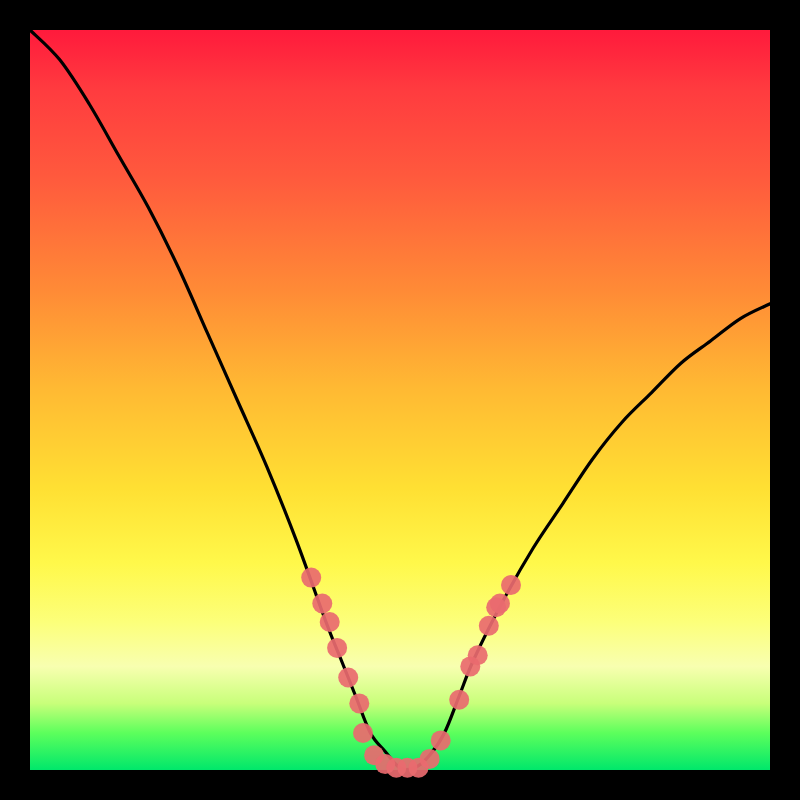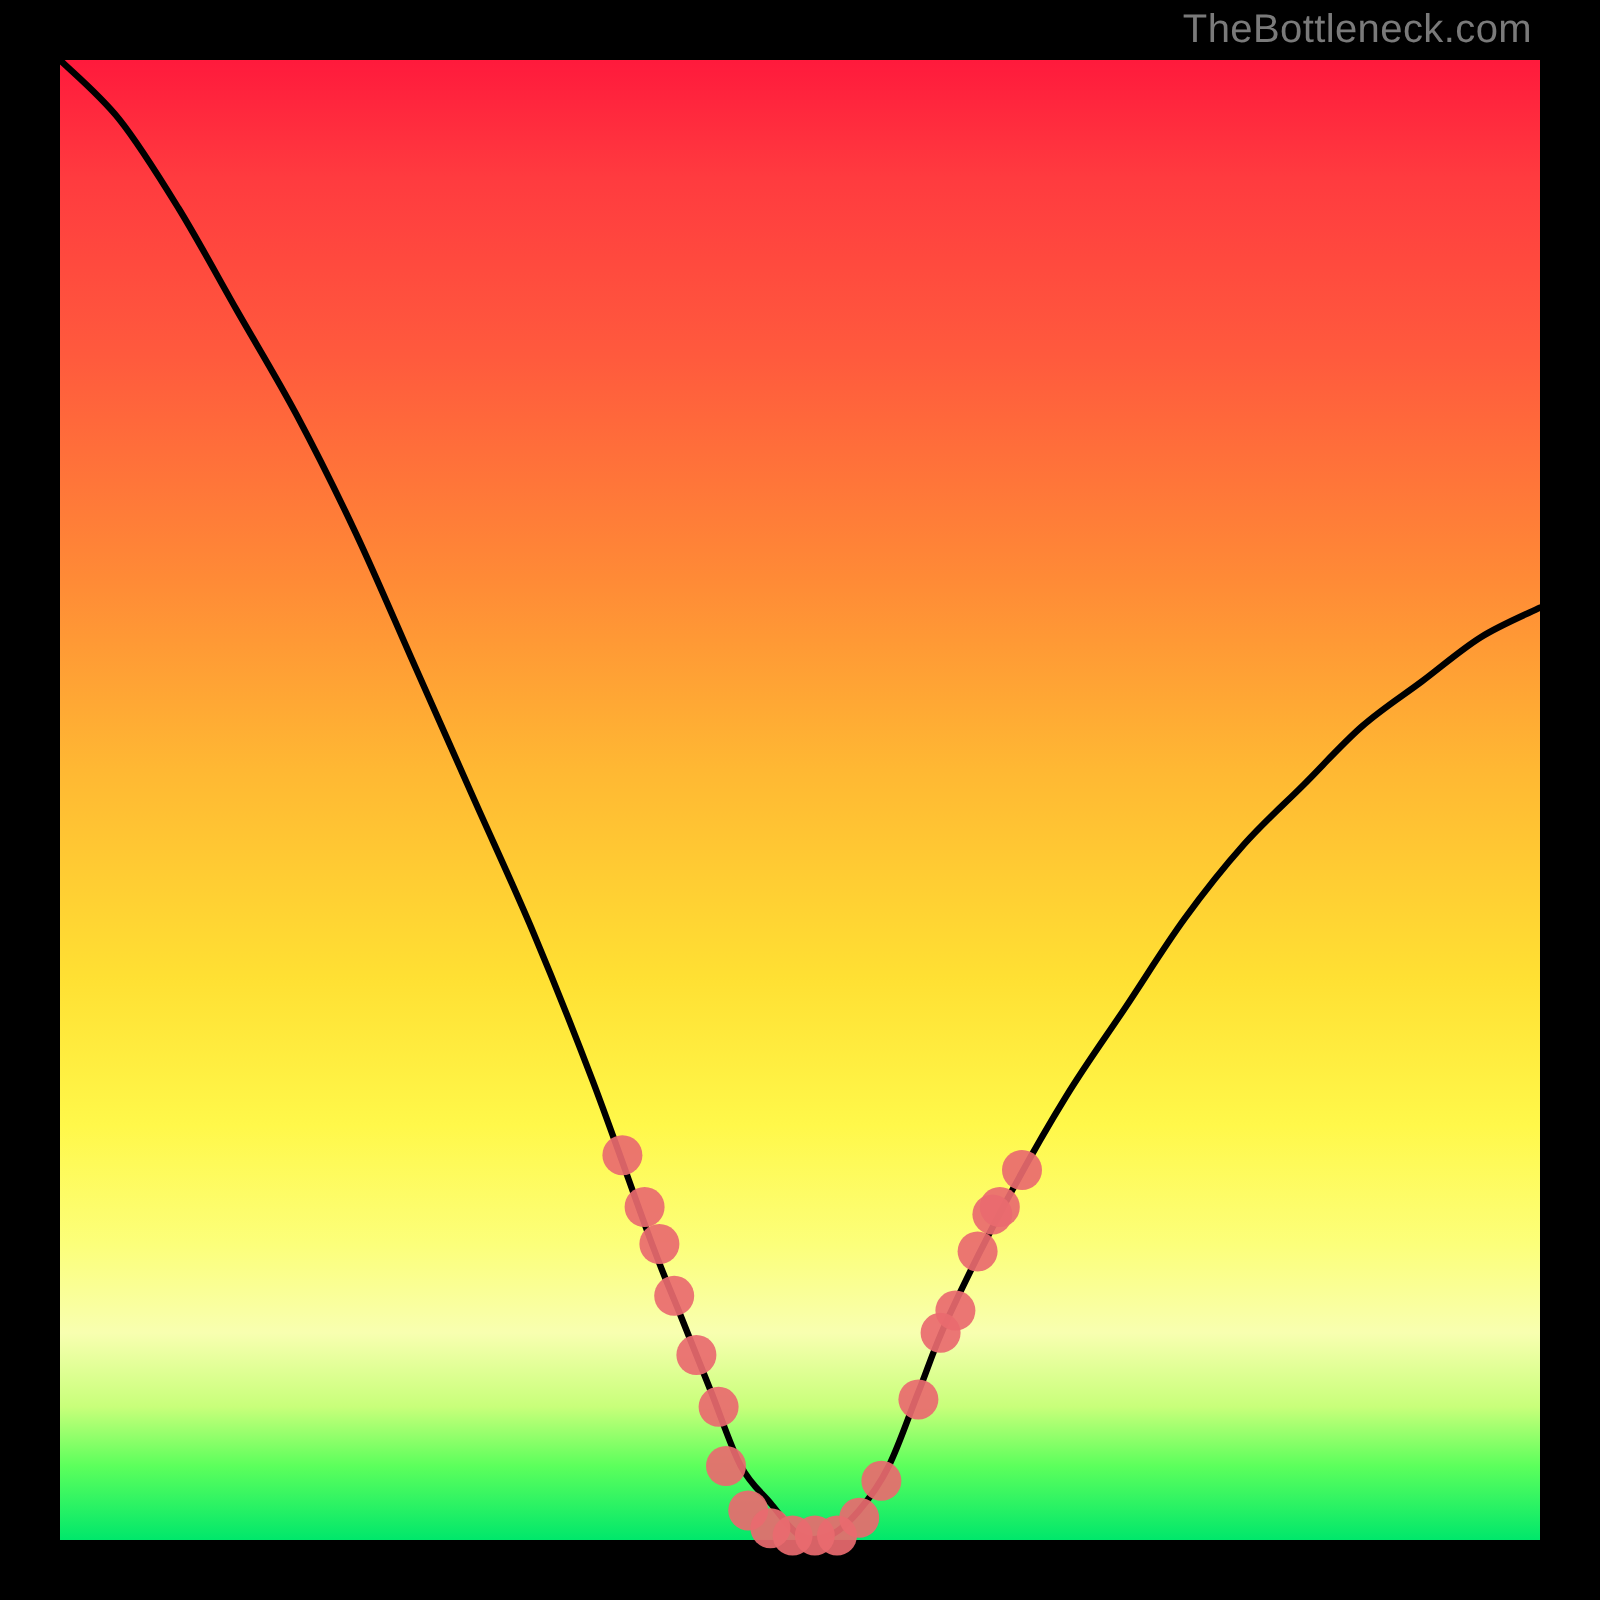--- a/index.html
+++ b/index.html
@@ -85,14 +85,13 @@
           <circle cx="429.20" cy="669.70" r="10" fill="#e96a6f" stroke="#d94f57" stroke-width="0" fill-opacity="0.92"></circle>
           <circle cx="440.30" cy="636.40" r="10" fill="#e96a6f" stroke="#d94f57" stroke-width="0" fill-opacity="0.92"></circle>
           <circle cx="447.70" cy="625.30" r="10" fill="#e96a6f" stroke="#d94f57" stroke-width="0" fill-opacity="0.92"></circle>
           <circle cx="458.80" cy="595.70" r="10" fill="#e96a6f" stroke="#d94f57" stroke-width="0" fill-opacity="0.92"></circle>
           <circle cx="466.20" cy="577.20" r="10" fill="#e96a6f" stroke="#d94f57" stroke-width="0" fill-opacity="0.92"></circle>
           <circle cx="469.90" cy="573.50" r="10" fill="#e96a6f" stroke="#d94f57" stroke-width="0" fill-opacity="0.92"></circle>
           <circle cx="481.00" cy="555.00" r="10" fill="#e96a6f" stroke="#d94f57" stroke-width="0" fill-opacity="0.92"></circle>
         </g>
     </svg>
   </div>
-  <div class="watermark">TheBottleneck.com</div>
 </div>
 
 </body></html>

